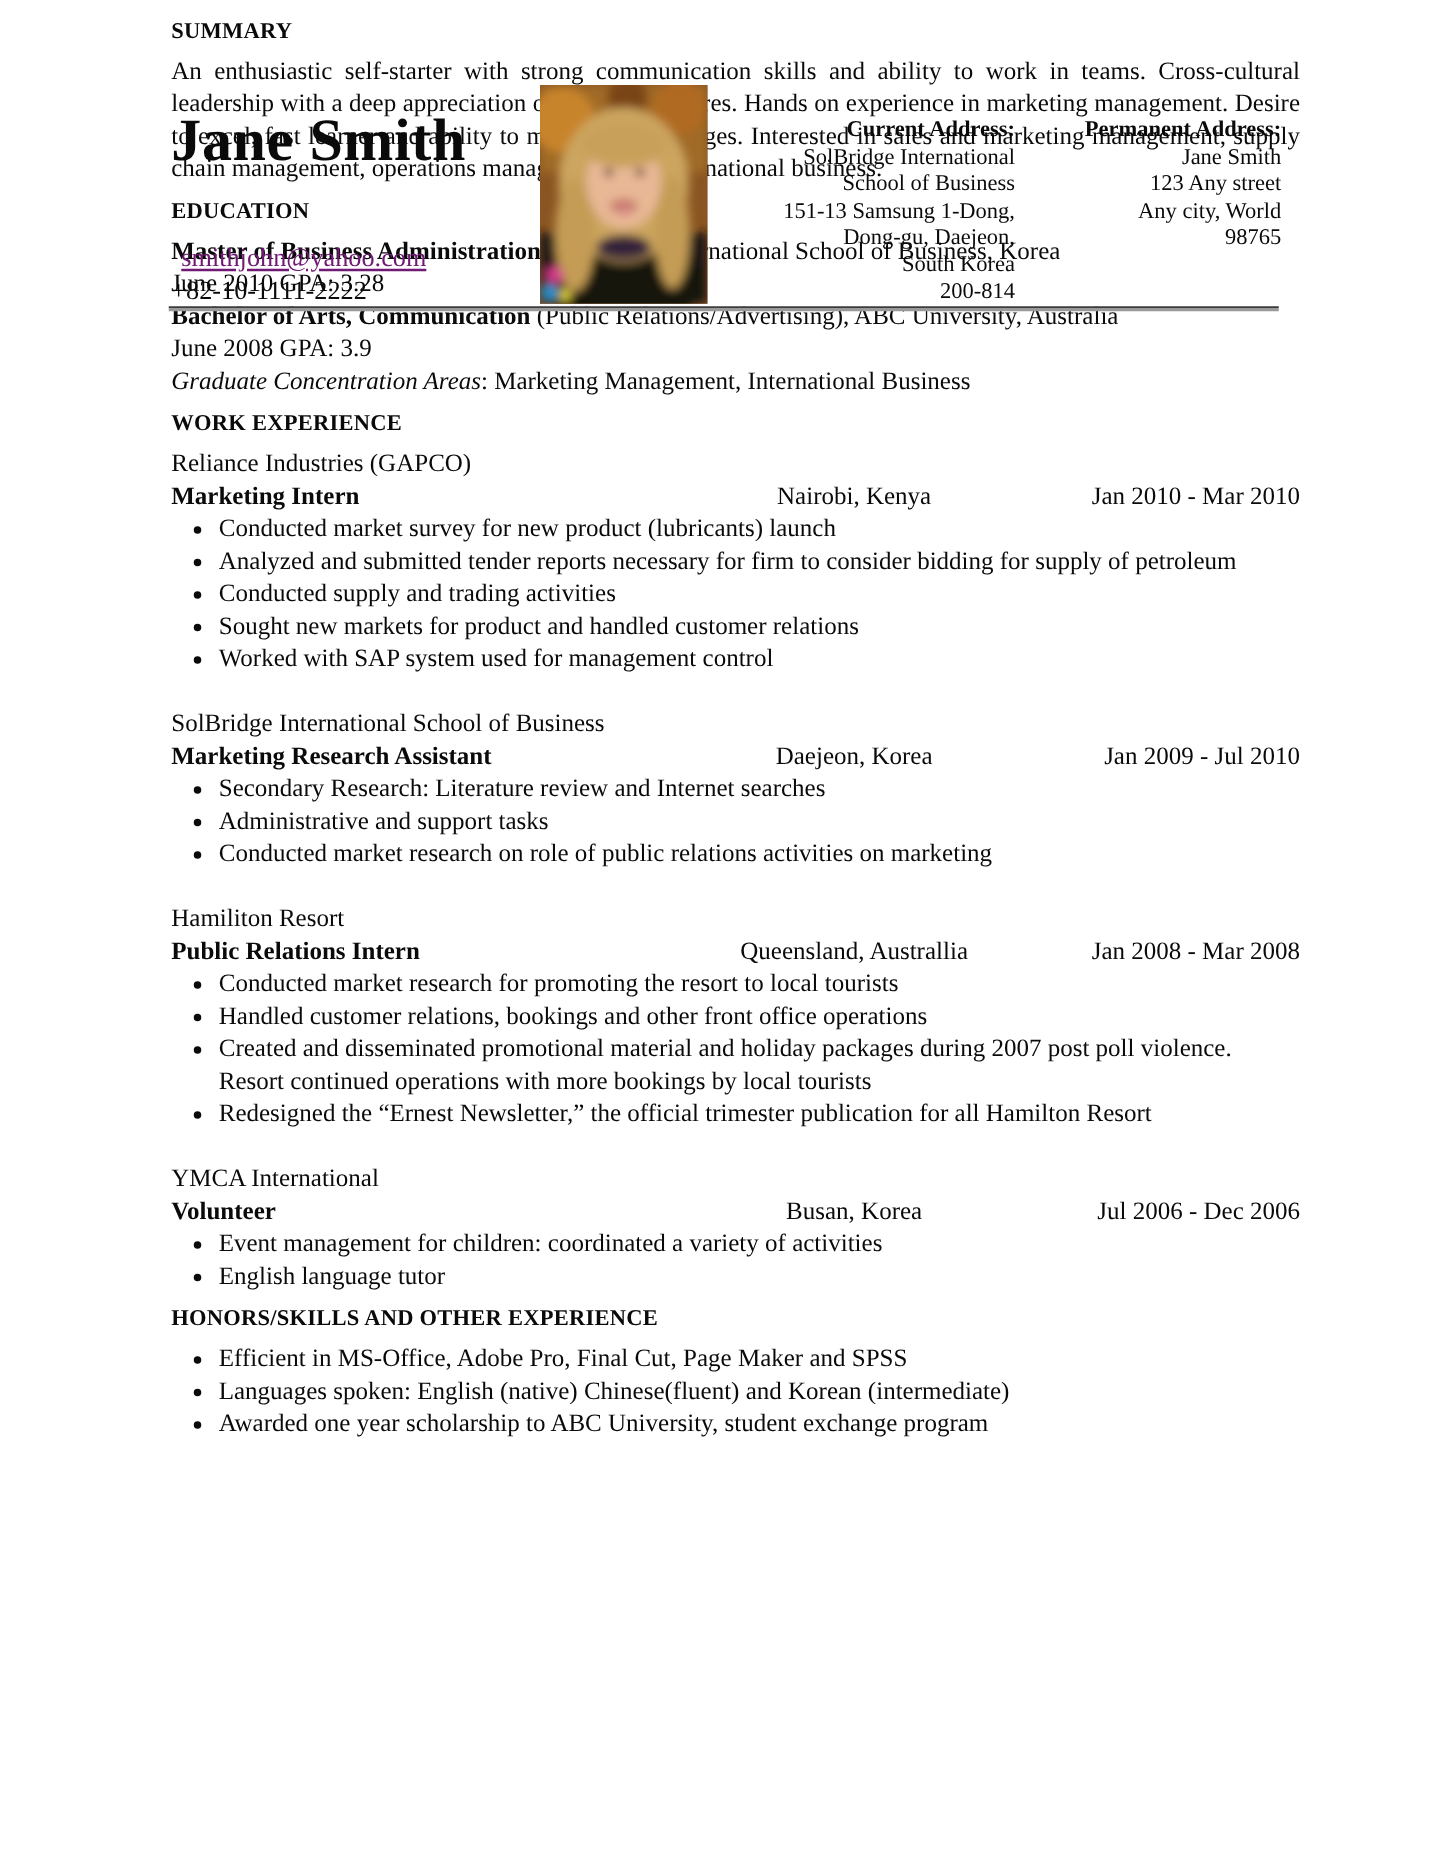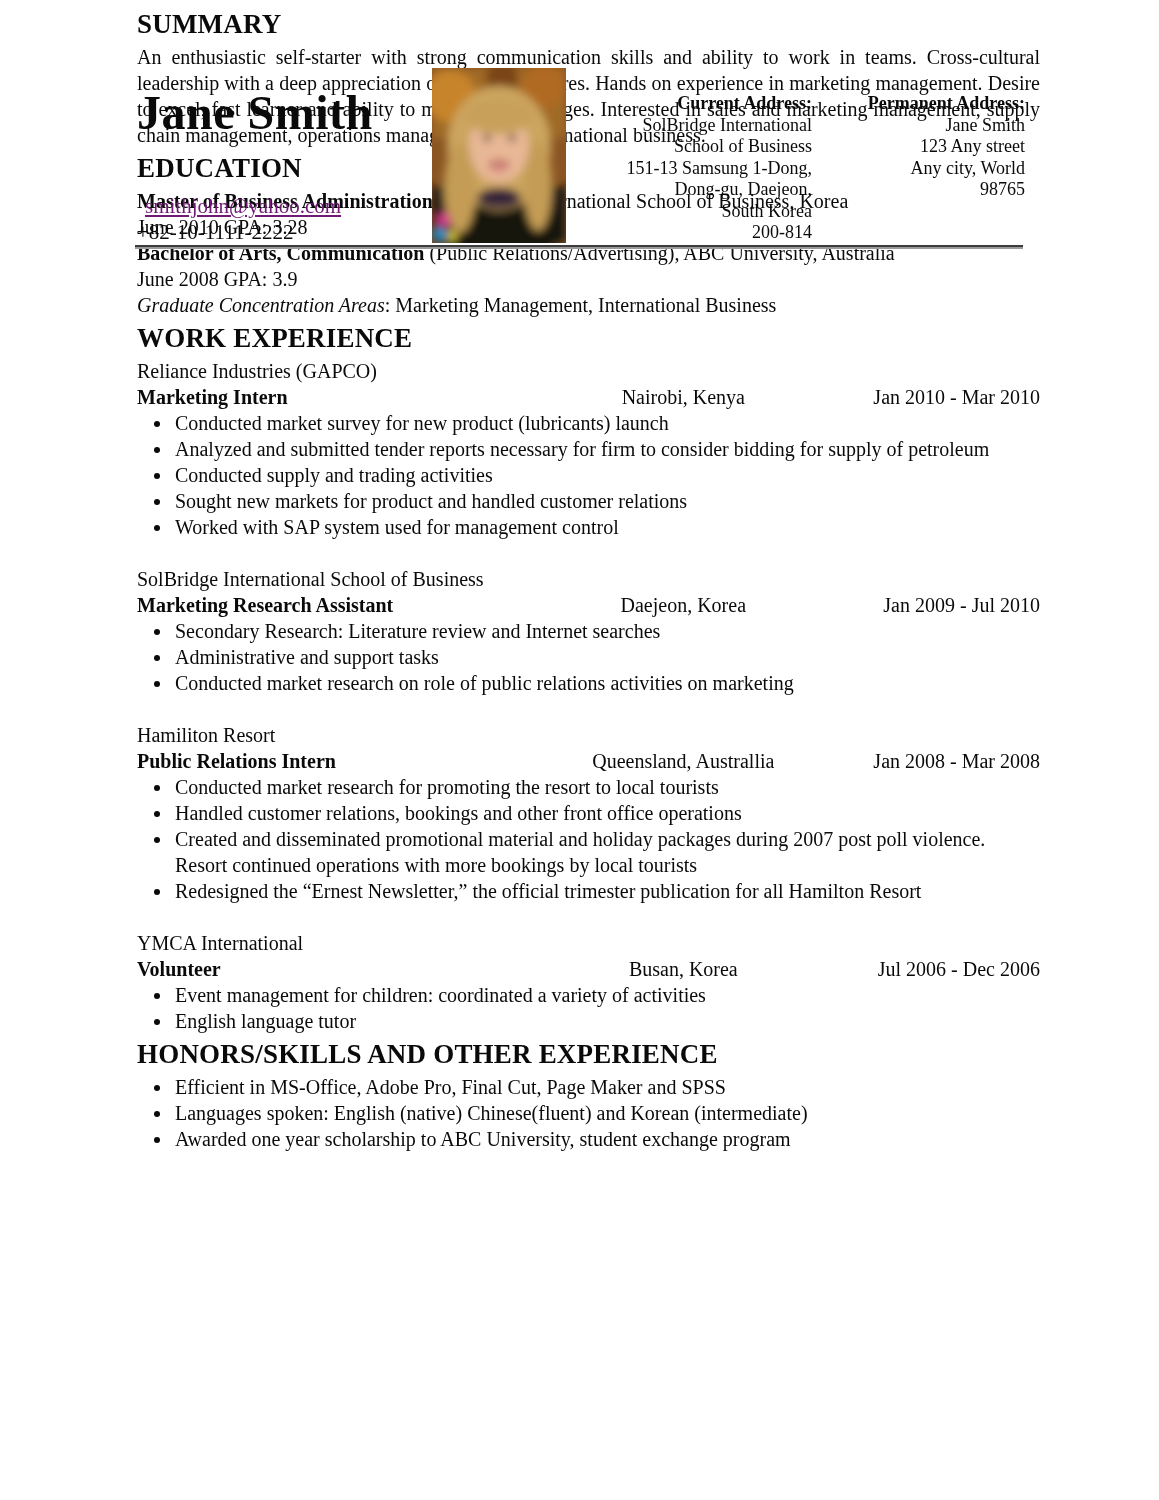--- a/index.html
+++ b/index.html
@@ -39,21 +39,21 @@
   .addr-current{left:562px;width:250px;}
   .addr-permanent{left:844px;width:181px;}
   .addr .addr-label{font-weight:bold;}
   .header-rule{
     position:absolute;left:135px;top:245px;width:888px;height:4px;
     background:linear-gradient(#3c3c3c 0 45%,#9a9a9a 45% 100%);
   }
   
   .main{padding:12px 119px 0 137px;font-size:20px;line-height:26px;}
   h2{
-    font-size:27px;line-height:24px;font-weight:bold;
+    font-size:18px;line-height:24px;font-weight:bold;
     margin:0;letter-spacing:0.2px;
   }
   .sec-summary h2{margin-bottom:8px;}
   .summary-text{
     margin:0;text-align:justify;
   }
   .sec-education h2{margin-top:8px;margin-bottom:8px;}
   .edu-lines{margin-bottom:8px;}
   .b{font-weight:bold;margin-top:37px;}
   .i{font-style:italic;}

